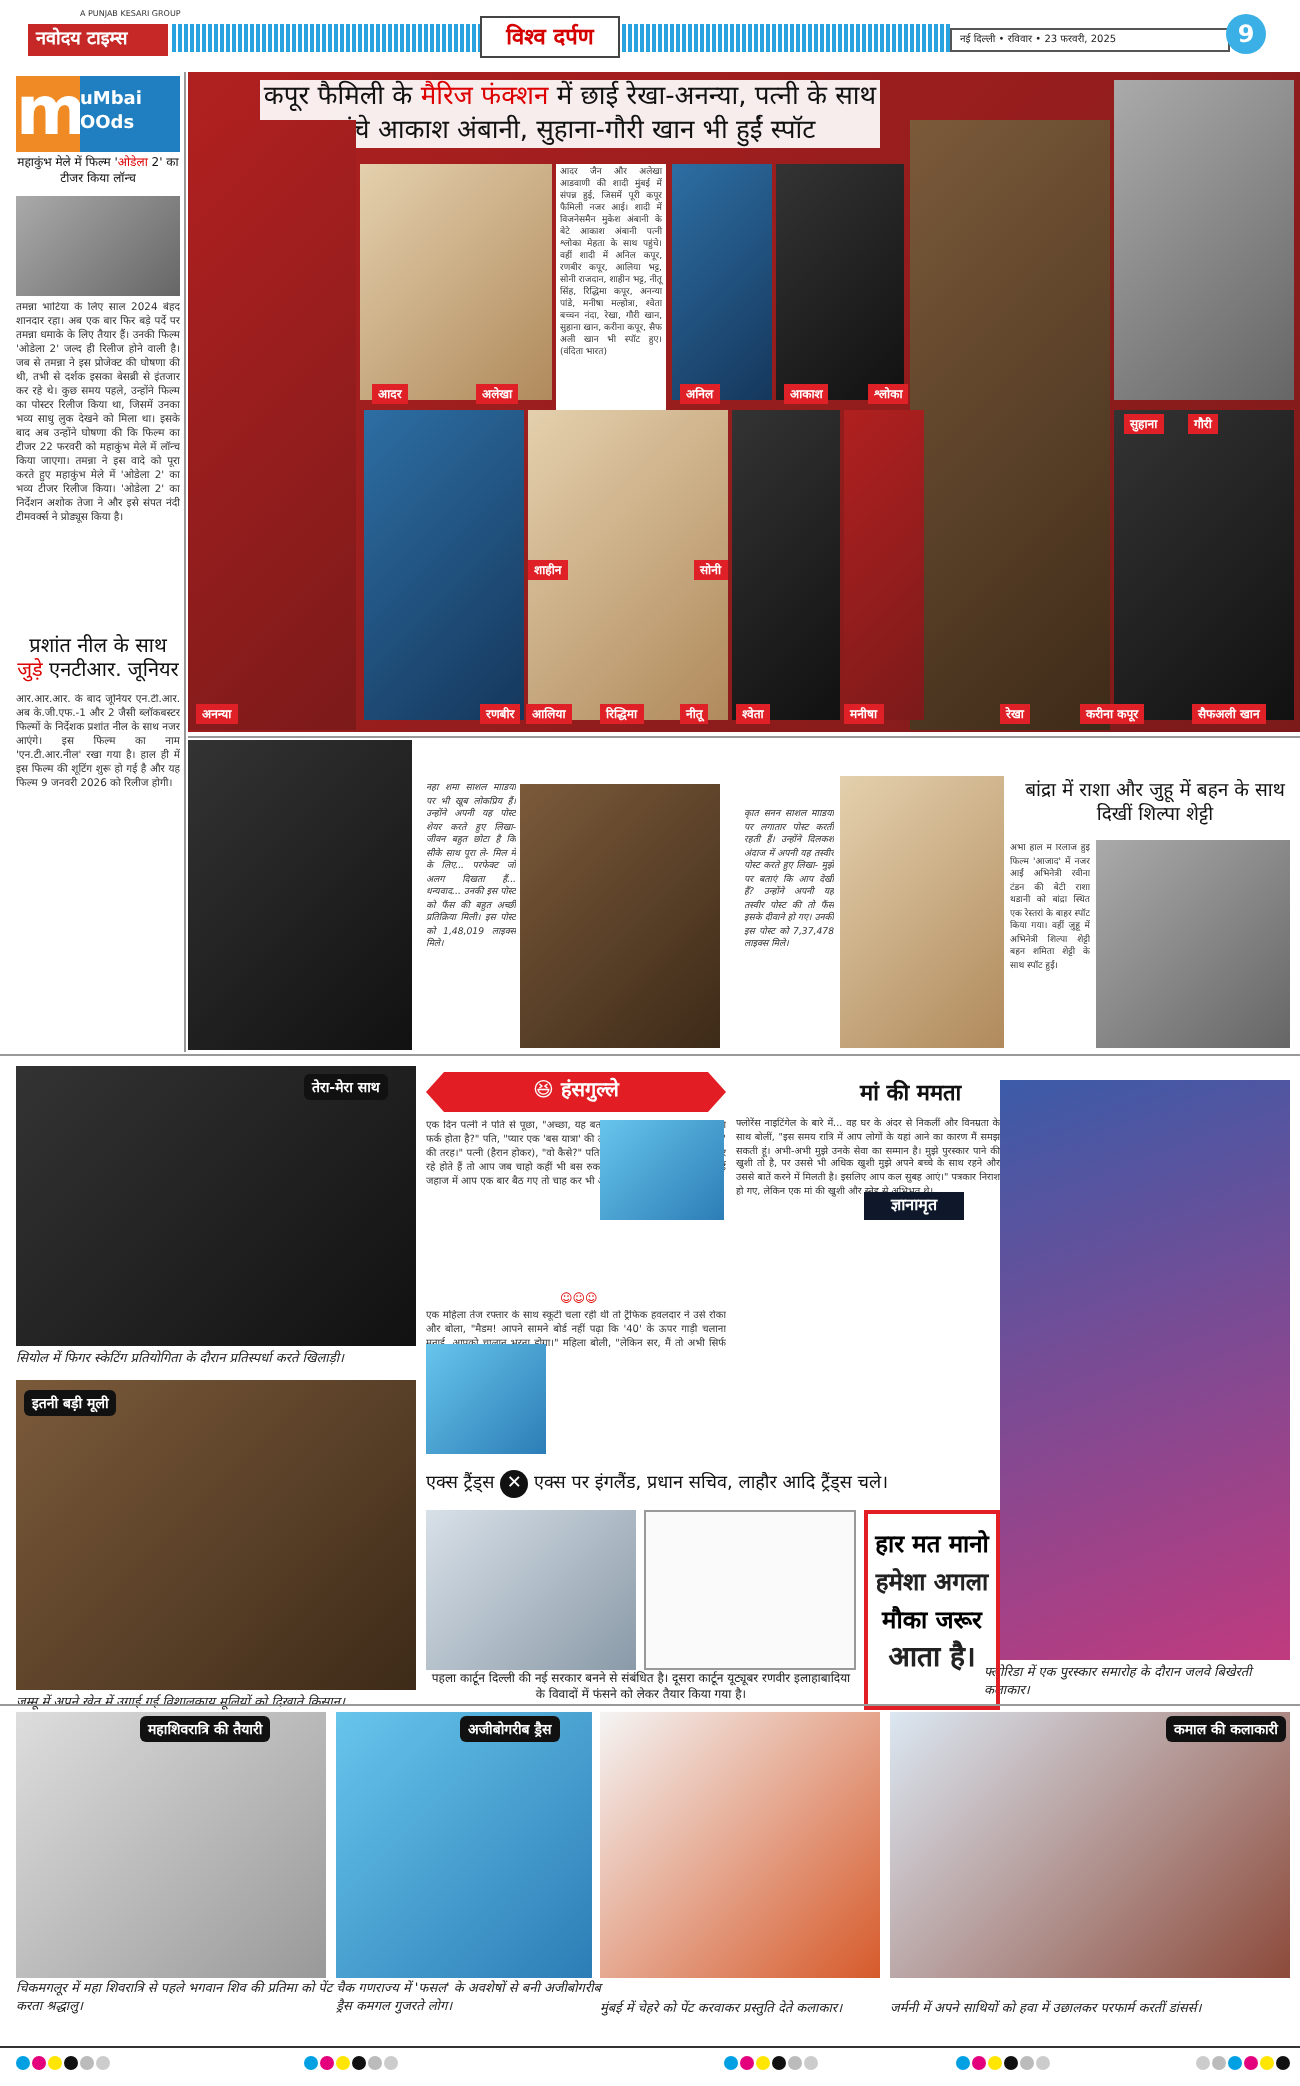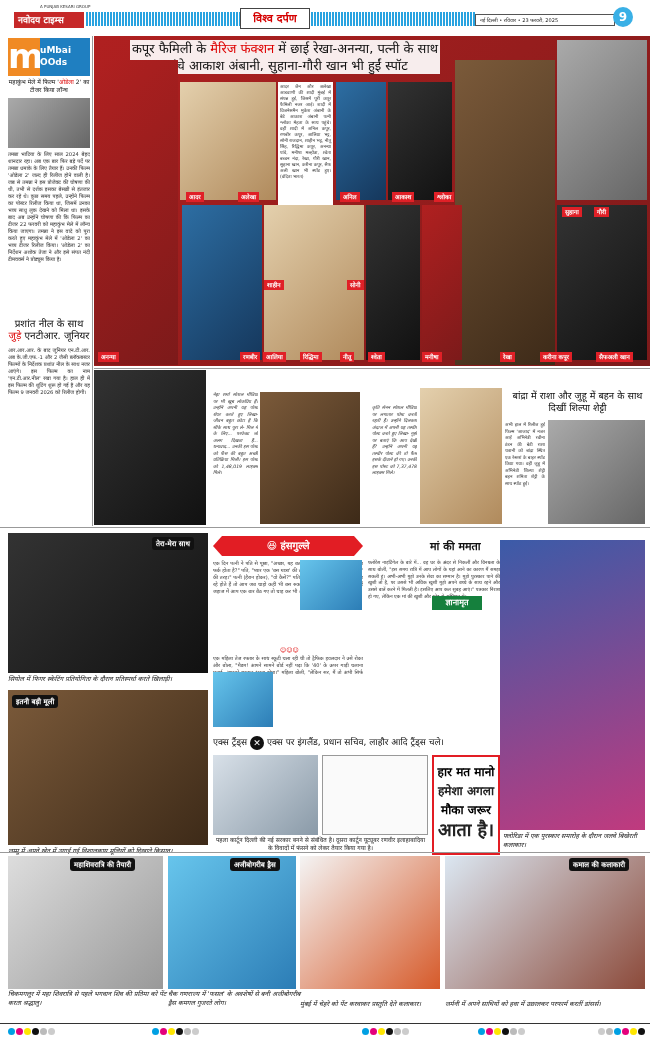--- a/index.html
+++ b/index.html
@@ -30,21 +30,21 @@
 #main-head .hl{color:#d00}
 .pinkbg{background:linear-gradient(135deg,#b02020,#7c1a1a)}
 .dark{background:linear-gradient(135deg,#333,#111)}
 .bluebg{background:linear-gradient(135deg,#2d6ea3,#15375c)}
 .grey{background:linear-gradient(135deg,#aaa,#666)}
 .brown{background:linear-gradient(135deg,#7b5a3a,#3d2a18)}
 .cyanbg{background:linear-gradient(135deg,#67c5ec,#2c7db6)}
 .sand{background:linear-gradient(135deg,#e4d0ad,#b08a5c)}
 #hasgulle-banner{left:213px;top:536px;width:150px;height:20px;background:#e21d24;color:#fff;font-weight:bold;font-size:10px;text-align:center;line-height:20px;clip-path:polygon(6% 0,94% 0,100% 50%,94% 100%,6% 100%,0 50%)}
 #maa-box{left:430px;top:538px;width:70px;height:20px;font-weight:bold;font-size:11px;color:#111;text-align:left;background:#fff}
-#gyan-box{left:432px;top:596px;width:50px;height:14px;background:#15803d;color:#fff;font-weight:bold;font-size:8px;text-align:center;line-height:14px}
+#gyan-box{left:432px;top:596px;width:50px;height:14px;background:#0f172a;color:#fff;font-weight:bold;font-size:8px;text-align:center;line-height:14px}
 #x-strip{left:213px;top:733px;width:365px;height:18px;font-weight:normal;font-size:9px;color:#111;line-height:18px}
 #motiv{left:432px;top:755px;width:68px;height:100px;border:2px solid #e21d24;padding-top:6px;text-align:center;font-weight:bold;font-size:12px;line-height:19px}
 #motiv .r{color:#000000}
 .cmyk{position:absolute;top:1028px;display:flex;gap:1px}
 .dot{width:7px;height:7px;border-radius:50%}
 </style>
 </head>
 <body>
 
 <div class="abs" id="masthead-small">A PUNJAB KESARI GROUP</div>
@@ -130,58 +130,58 @@
 <div class="abs body-text" style="left:213px;top:560px;width:150px;height:84px;overflow:hidden;font-size:5px;line-height:7px">एक दिन पत्नी ने पति से पूछा, "अच्छा, यह बताओ कि 'प्यार' और 'शादी' में क्या फर्क होता है?" पति, "प्यार एक 'बस यात्रा' की तरह होता है और शादी 'हवाई यात्रा' की तरह।" पत्नी (हैरान होकर), "वो कैसे?" पति, "देखो, जब आप बस में यात्रा कर रहे होते हैं तो आप जब चाहो कहीं भी बस रुकवा कर उतर सकते हैं लेकिन हवाई जहाज में आप एक बार बैठ गए तो चाह कर भी आप रास्ते में नहीं उतर सकते।"</div>
 <div class="photo cyanbg" style="left:300px;top:560px;width:62px;height:50px"></div>
 <div class="abs" style="left:280px;top:646px;font-size:6px;color:#d00">☺☺☺</div>
 <div class="abs body-text" style="left:213px;top:655px;width:150px;height:75px;overflow:hidden;font-size:5px;line-height:7px">एक महिला तेज रफ्तार के साथ स्कूटी चला रही थी तो ट्रैफिक हवलदार ने उसे रोका और बोला, "मैडम! आपने सामने बोर्ड नहीं पढ़ा कि '40' के ऊपर गाड़ी चलाना मनाई, आपको चालान भरना होगा।" महिला बोली, "लेकिन सर, मैं तो अभी सिर्फ '35' की ही हूं।"</div>
 <div class="photo cyanbg" style="left:213px;top:672px;width:60px;height:55px"></div>
 
 <div class="abs" id="maa-box">मां की ममता</div>
 <div class="abs body-text" style="left:368px;top:540px;width:132px;height:190px;overflow:hidden;font-size:4.8px;line-height:6.8px;padding-top:20px">फ्लोरेंस नाइटिंगेल के बारे में... वह घर के अंदर से निकलीं और विनम्रता के साथ बोलीं, "इस समय रात्रि में आप लोगों के यहां आने का कारण मैं समझ सकती हूं। अभी-अभी मुझे उनके सेवा का सम्मान है। मुझे पुरस्कार पाने की खुशी तो है, पर उससे भी अधिक खुशी मुझे अपने बच्चे के साथ रहने और उससे बातें करने में मिलती है। इसलिए आप कल सुबह आएं।" पत्रकार निराश हो गए, लेकिन एक मां की खुशी और स्नेह से अभिभूत थे।</div>
 <div class="abs" id="gyan-box">ज्ञानामृत</div>
 <div class="photo pinkbg" style="left:500px;top:540px;width:145px;height:290px;background:linear-gradient(160deg,#3b5ba8,#c03a7e)"></div>
-<div class="abs caption" style="left:503px;top:832px;width:145px">फ्लोरिडा में एक पुरस्कार समारोह के दौरान जलवे बिखेरती कलाकार।</div>
+<div class="abs caption" style="left:492px;top:832px;width:145px">फ्लोरिडा में एक पुरस्कार समारोह के दौरान जलवे बिखेरती कलाकार।</div>
 
 <div class="abs" id="x-strip">
   <span>एक्स ट्रैंड्स</span>
   <span style="display:inline-block;width:14px;height:14px;border-radius:50%;background:#111;color:#fff;font-size:9px;text-align:center;line-height:14px;vertical-align:middle">✕</span>
   <span>एक्स पर इंगलैंड, प्रधान सचिव, लाहौर आदि ट्रैंड्स चले।</span>
 </div>
 
 <div class="photo grey" style="left:213px;top:755px;width:105px;height:80px;background:linear-gradient(135deg,#d8e0e8,#8a9aa8)"></div>
 <div class="photo" style="left:322px;top:755px;width:106px;height:80px;background:#fafafa;border:1px solid #999"></div>
 <div class="abs caption" style="left:213px;top:836px;width:215px;font-style:normal;text-align:center;font-size:6px;line-height:8px">पहला कार्टून दिल्ली की नई सरकार बनने से संबंधित है। दूसरा कार्टून यूट्यूबर रणवीर इलाहाबादिया के विवादों में फंसने को लेकर तैयार किया गया है।</div>
 
 <div class="abs" id="motiv">
   <div class="r">हार मत मानो</div>
   <div>हमेशा अगला</div>
   <div class="r">मौका जरूर</div>
-  <div style="font-size:18px">आता है।</div>
+  <div style="font-size:14px">आता है।</div>
 </div>
 
 <div class="photo brown" style="left:8px;top:690px;width:200px;height:155px"></div>
 <span class="tag" style="left:12px;top:695px">इतनी बड़ी मूली</span>
 <div class="abs caption" style="left:8px;top:847px;width:205px">जम्मू में अपने खेत में उगाई गई विशालकाय मूलियों को दिखाते किसान।</div>
 
 <div class="hline" style="left:0;top:852px;width:650px"></div>
 
 <div class="photo grey" style="left:8px;top:856px;width:155px;height:133px;background:linear-gradient(135deg,#ddd,#999)"></div>
 <span class="tag" style="left:70px;top:858px">महाशिवरात्रि की तैयारी</span>
 <div class="abs caption" style="left:8px;top:990px;width:160px">चिकमगलूर में महा शिवरात्रि से पहले भगवान शिव की प्रतिमा को पेंट करता श्रद्धालु।</div>
 
 <div class="photo cyanbg" style="left:168px;top:856px;width:128px;height:133px"></div>
 <span class="tag" style="left:230px;top:858px">अजीबोगरीब ड्रैस</span>
 <div class="abs caption" style="left:168px;top:990px;width:140px">चैक गणराज्य में 'फसल' के अवशेषों से बनी अजीबोगरीब ड्रैस कमगल गुजरते लोग।</div>
 
 <div class="photo" style="left:300px;top:856px;width:140px;height:133px;background:linear-gradient(135deg,#f4f4f4,#d65a2a)"></div>
 <div class="abs caption" style="left:300px;top:1000px;width:150px">मुंबई में चेहरे को पेंट करवाकर प्रस्तुति देते कलाकार।</div>
 
 <div class="photo" style="left:445px;top:856px;width:200px;height:133px;background:linear-gradient(135deg,#dbe7f2,#8c4a3a)"></div>
-<span class="tag" style="left:569px;top:858px">कमाल की कलाकारी</span>
+<span class="tag" style="left:583px;top:858px">कमाल की कलाकारी</span>
 <div class="abs caption" style="left:445px;top:1000px;width:205px">जर्मनी में अपने साथियों को हवा में उछालकर परफार्म करतीं डांसर्स।</div>
 
 <div class="hline" style="left:0;top:1023px;width:650px;background:#333"></div>
 
 <div class="cmyk" style="left:8px">
   <div class="dot" style="background:#00a0e3"></div>
     <div class="dot" style="background:#e4007c"></div>
     <div class="dot" style="background:#ffe600"></div>
     <div class="dot" style="background:#111"></div>
     <div class="dot" style="background:#bbb"></div>

